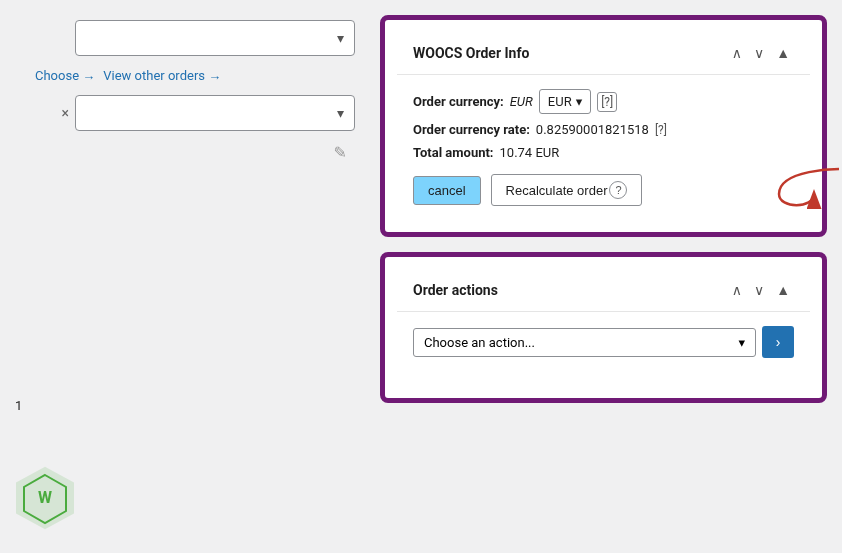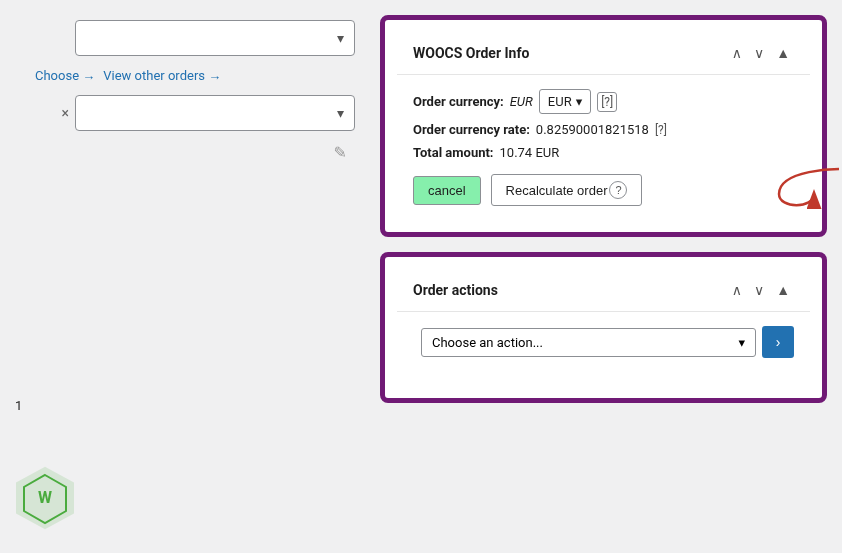--- a/index.html
+++ b/index.html
@@ -246,21 +246,21 @@
 
     .btn-row {
       display: flex;
       align-items: center;
       gap: 10px;
       margin-top: 14px;
       position: relative;
     }
 
     .btn-cancel {
-      background: #86efac;
+      background: #7dd3fc;
       border: 1px solid #8c8f94;
       border-radius: 3px;
       padding: 6px 14px;
       font-size: 13px;
       cursor: pointer;
       color: #1e1e1e;
     }
 
     .btn-recalc {
       background: #fff;
@@ -299,21 +299,20 @@
       flex: 1;
       border: 1px solid #8c8f94;
       border-radius: 3px;
       padding: 6px 10px;
       font-size: 13px;
       background: #fff;
       cursor: pointer;
       display: flex;
       align-items: center;
       justify-content: space-between;
-      margin-left: 8px;
     }
 
     .action-go-btn {
       background: #2271b1;
       border: none;
       border-radius: 3px;
       width: 32px;
       height: 32px;
       display: flex;
       align-items: center;

